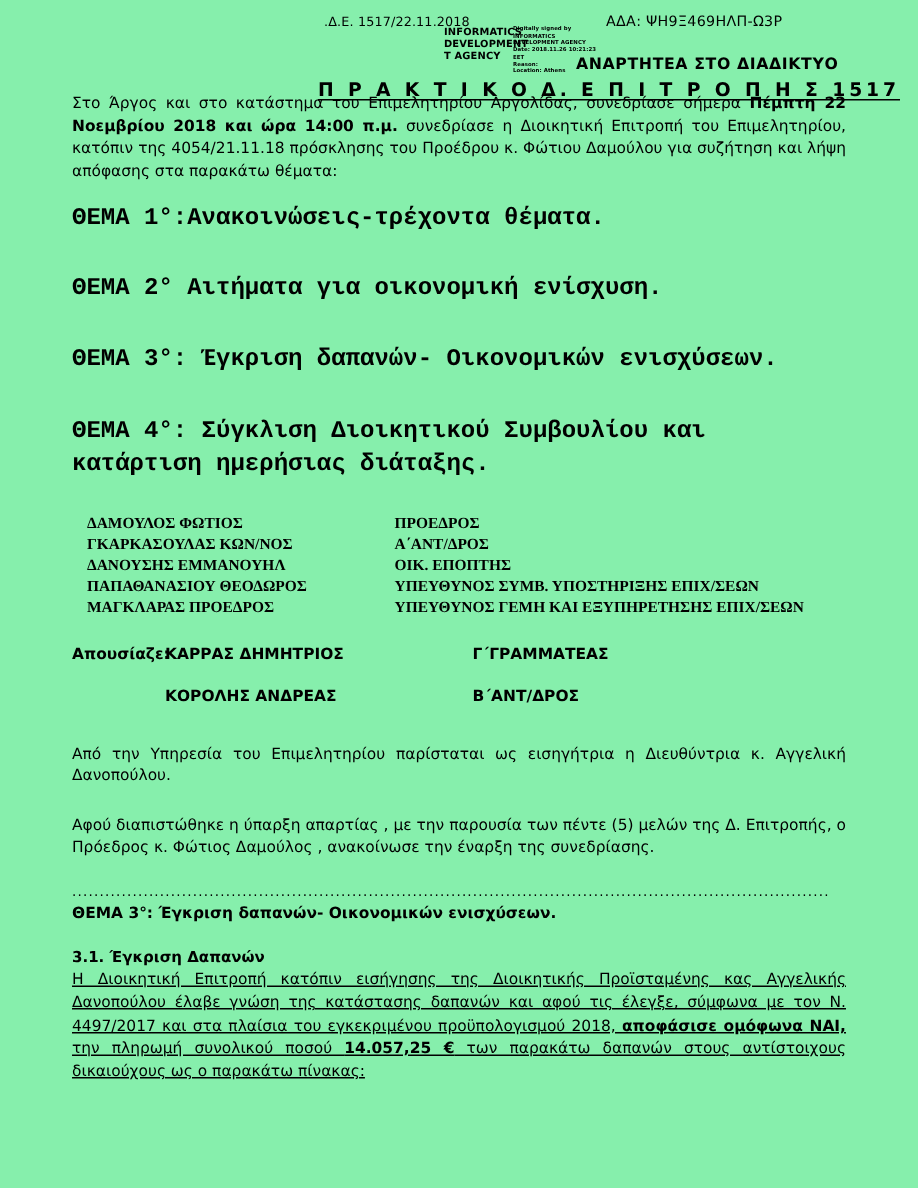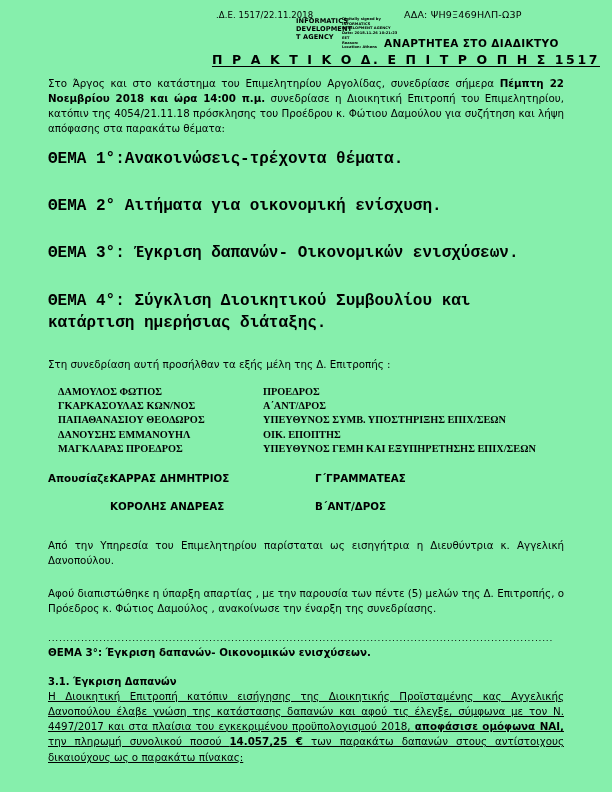--- a/index.html
+++ b/index.html
@@ -93,21 +93,21 @@
   }
   .doc-title span.ul {
     text-decoration: underline;
     text-underline-offset: 2px;
   }
 
   
   .body-zone {
     position: absolute;
     left: 48px;
-    top: 76px;
+    top: 62px;
     width: 516px;
   }
   p.para {
     margin: 0 0 11px 0;
     font-size: 10.3px;
     line-height: 1.45;
     text-align: justify;
   }
   p.para b { font-weight: bold; }
 
@@ -231,39 +231,38 @@
 
     <p class="para"><span>Στο Άργος και στο κατάστημα του Επιμελητηρίου Αργολίδας, συνεδρίασε σήμερα </span><b>Πέμπτη  22 Νοεμβρίου 2018 και ώρα 14:00 π.μ.</b><span> συνεδρίασε η Διοικητική Επιτροπή του Επιμελητηρίου, κατόπιν της 4054/21.11.18 πρόσκλησης του Προέδρου κ. Φώτιου Δαμούλου για συζήτηση και λήψη απόφασης στα παρακάτω θέματα:</span></p>
 
     <div class="agenda">
       <p class="agenda-item">ΘΕΜΑ 1°:Ανακοινώσεις-τρέχοντα θέματα.</p>
       <p class="agenda-item">ΘΕΜΑ 2° Αιτήματα για οικονομική ενίσχυση.</p>
       <p class="agenda-item">ΘΕΜΑ 3°: Έγκριση δαπανών- Οικονομικών ενισχύσεων.</p>
       <p class="agenda-item last">ΘΕΜΑ 4°: Σύγκλιση Διοικητικού Συμβουλίου και κατάρτιση ημερήσιας διάταξης.</p>
     </div>
 
-    <p class="attend-intro">Στη συνεδρίαση αυτή προσήλθαν τα εξής μέλη της Δ. Επιτροπής :</p>
 
     <table class="member-table">
       <tbody>
         <tr>
           <td class="name">ΔΑΜΟΥΛΟΣ ΦΩΤΙΟΣ</td>
           <td class="role">ΠΡΟΕΔΡΟΣ</td>
         </tr>
         <tr>
           <td class="name">ΓΚΑΡΚΑΣΟΥΛΑΣ ΚΩΝ/ΝΟΣ</td>
           <td class="role">Α΄ΑΝΤ/ΔΡΟΣ</td>
         </tr>
         <tr>
+          <td class="name">ΔΑΝΟΥΣΗΣ ΕΜΜΑΝΟΥΗΛ</td>
+          <td class="role">ΟΙΚ. ΕΠΟΠΤΗΣ</td>
+        </tr>
+        <tr>
           <td class="name">ΠΑΠΑΘΑΝΑΣΙΟΥ ΘΕΟΔΩΡΟΣ</td>
           <td class="role">ΥΠΕΥΘΥΝΟΣ ΣΥΜΒ. ΥΠΟΣΤΗΡΙΞΗΣ ΕΠΙΧ/ΣΕΩΝ</td>
-        </tr>
-        <tr>
-          <td class="name">ΔΑΝΟΥΣΗΣ ΕΜΜΑΝΟΥΗΛ</td>
-          <td class="role">ΟΙΚ. ΕΠΟΠΤΗΣ</td>
         </tr>
         <tr>
           <td class="name">ΜΑΓΚΛΑΡΑΣ ΠΡΟΕΔΡΟΣ</td>
           <td class="role">ΥΠΕΥΘΥΝΟΣ ΓΕΜΗ ΚΑΙ ΕΞΥΠΗΡΕΤΗΣΗΣ ΕΠΙΧ/ΣΕΩΝ</td>
         </tr>
       </tbody>
     </table>
 
     <div class="absent-block">
       <div class="absent-row">

